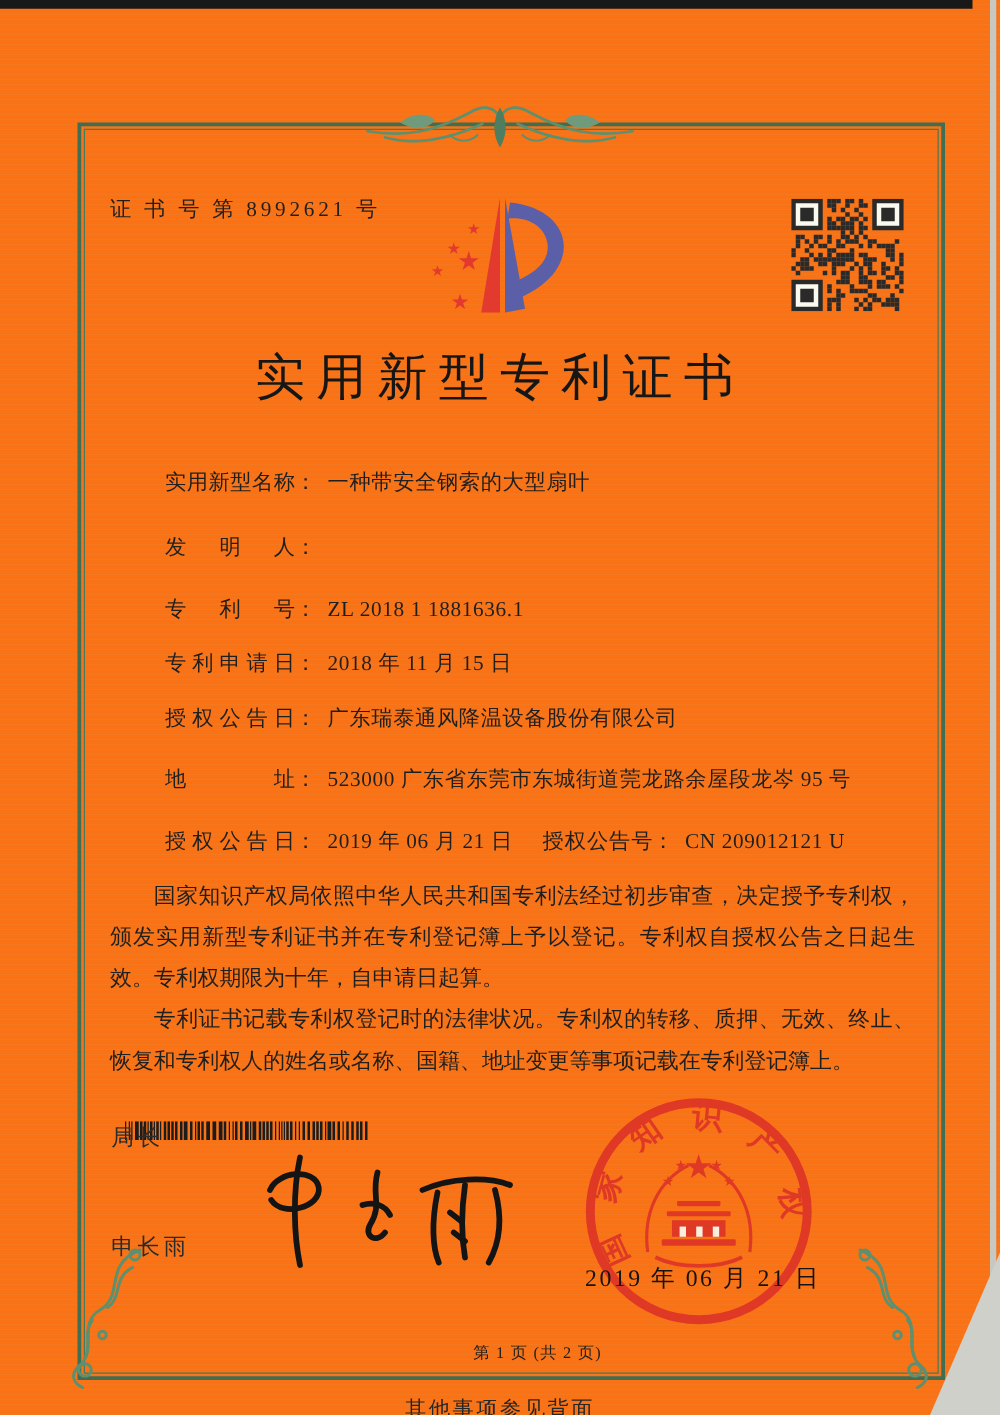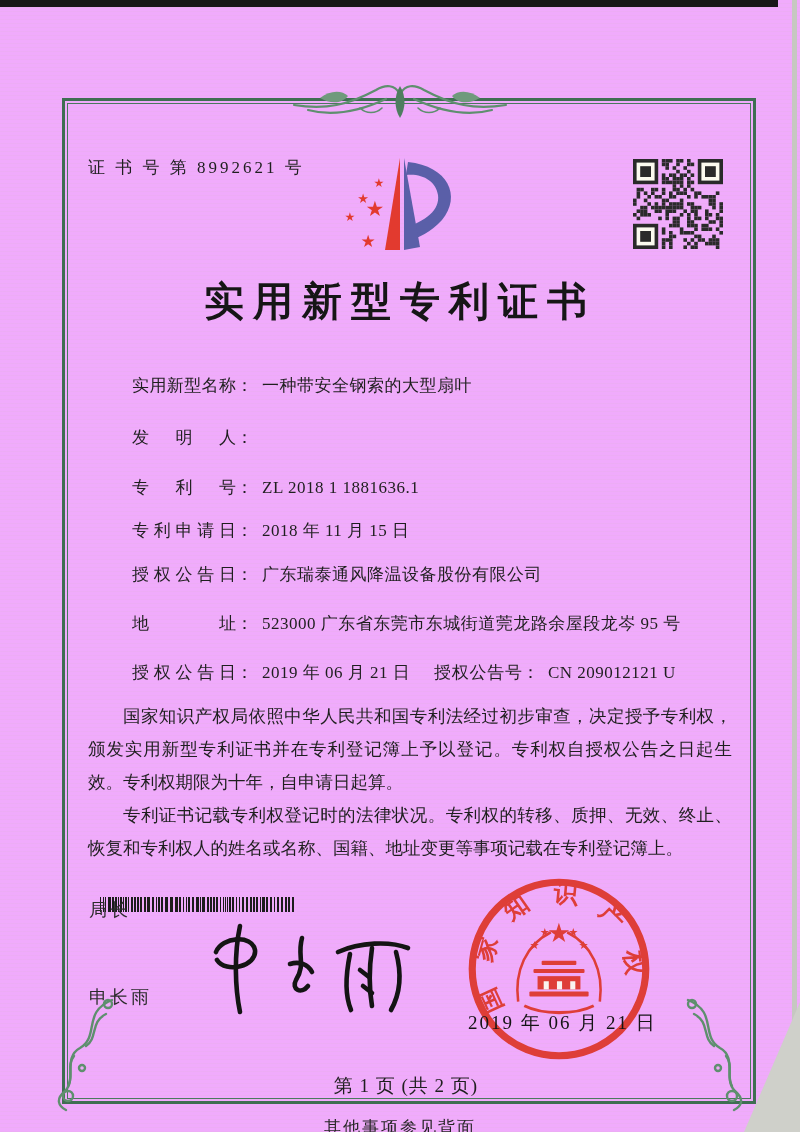--- a/index.html
+++ b/index.html
@@ -1,55 +1,55 @@
 <!DOCTYPE html>
 <html><head>
 <meta charset="utf-8">
 <style>
   html,body{margin:0;padding:0;background:#e9e9e5;}
   .page{
     position:relative;width:800px;height:1132px;margin:0 auto;
-    background:#f0abfc;overflow:hidden;
+    background:#f97316;overflow:hidden;
     font-family:"Liberation Serif","DejaVu Serif",serif;color:#1f1f1f;
   }
   .texture{position:absolute;inset:0;pointer-events:none;
     background:repeating-linear-gradient(0deg,rgba(190,190,150,.07) 0 1px,transparent 1px 4px);}
   .scan-top{position:absolute;left:0;top:0;width:778px;height:7px;background:#181818;}
   .scan-right{position:absolute;right:3px;top:0;width:5px;height:1040px;background:#c6c8c1;}
   .scan-corner{position:absolute;right:0;bottom:0;width:70px;height:130px;background:#cfd0ca;
     clip-path:polygon(100% 0,100% 100%,20% 100%);}
   .frame{position:absolute;left:62px;top:98px;width:688px;height:1000px;
     border:3px solid #3f6e52;}
   .frame::after{content:"";position:absolute;inset:2px;border:1px solid #4a7a5d;}
   .ornament-top{position:absolute;left:290px;top:78px;width:220px;height:46px;}
   .flourish{position:absolute;width:78px;height:118px;}
   .flourish.bl{left:48px;top:996px;}
   .flourish.br{left:674px;top:996px;transform:scaleX(-1);}
   .cert-no{position:absolute;left:88px;top:156px;font-size:17px;letter-spacing:3px;}
   .logo{position:absolute;left:330px;top:148px;width:150px;height:114px;}
   .qr{position:absolute;left:633px;top:159px;width:90px;height:90px;}
   .title{position:absolute;left:0;top:274px;width:800px;text-align:center;
-    font-size:40px;font-weight:bold;letter-spacing:9px;color:#161616;}
+    font-size:40px;font-weight:normal;letter-spacing:9px;color:#161616;}
   .row{position:absolute;left:88px;display:flex;align-items:baseline;font-size:17px;white-space:nowrap;margin-left:44px;}
   .lbl{display:inline-block;width:104px;text-align:justify;text-align-last:justify;}
   .colon{margin-right:9px;}
   .val{letter-spacing:.5px;}
   .grant{position:absolute;left:302px;top:0;display:flex;align-items:baseline;white-space:nowrap;}
   .grant .lbl{width:88px;}
   .paras{position:absolute;left:88px;top:700px;width:644px;font-size:17.5px;line-height:33px;text-align:justify;}
   .paras p{margin:0;text-indent:2em;}
   .barcode{position:absolute;left:100px;top:897px;width:198px;height:15px;}
   .signer-role,.signer-name{position:absolute;left:89px;font-family:"Liberation Sans","DejaVu Sans",sans-serif;
     font-size:18px;letter-spacing:3px;color:#2b2b2b;}
   .signer-role{top:898px;}
   .signer-name{top:985px;}
   .signature{position:absolute;left:200px;top:912px;width:215px;height:108px;}
   .seal{position:absolute;left:461px;top:871px;width:196px;height:196px;opacity:.92;}
   .seal-date{position:absolute;left:468px;top:1010px;font-size:19px;letter-spacing:2px;color:#141414;z-index:5;}
-  .page-info{position:absolute;left:62px;top:1073px;width:688px;text-align:center;font-size:19px;letter-spacing:1px;}
+  .page-info{position:absolute;left:62px;top:1073px;width:688px;text-align:center;font-size:13px;letter-spacing:1px;padding-left:24px;}
   .back-note{position:absolute;left:0;top:1116px;width:800px;text-align:center;font-size:17px;letter-spacing:2px;color:#262626;}
 </style>
 </head>
 <body>
 
 <div class="page">
   <div class="texture"></div>
   <div class="scan-top"></div>
   <div class="scan-right"></div>
   <div class="scan-corner"></div>

